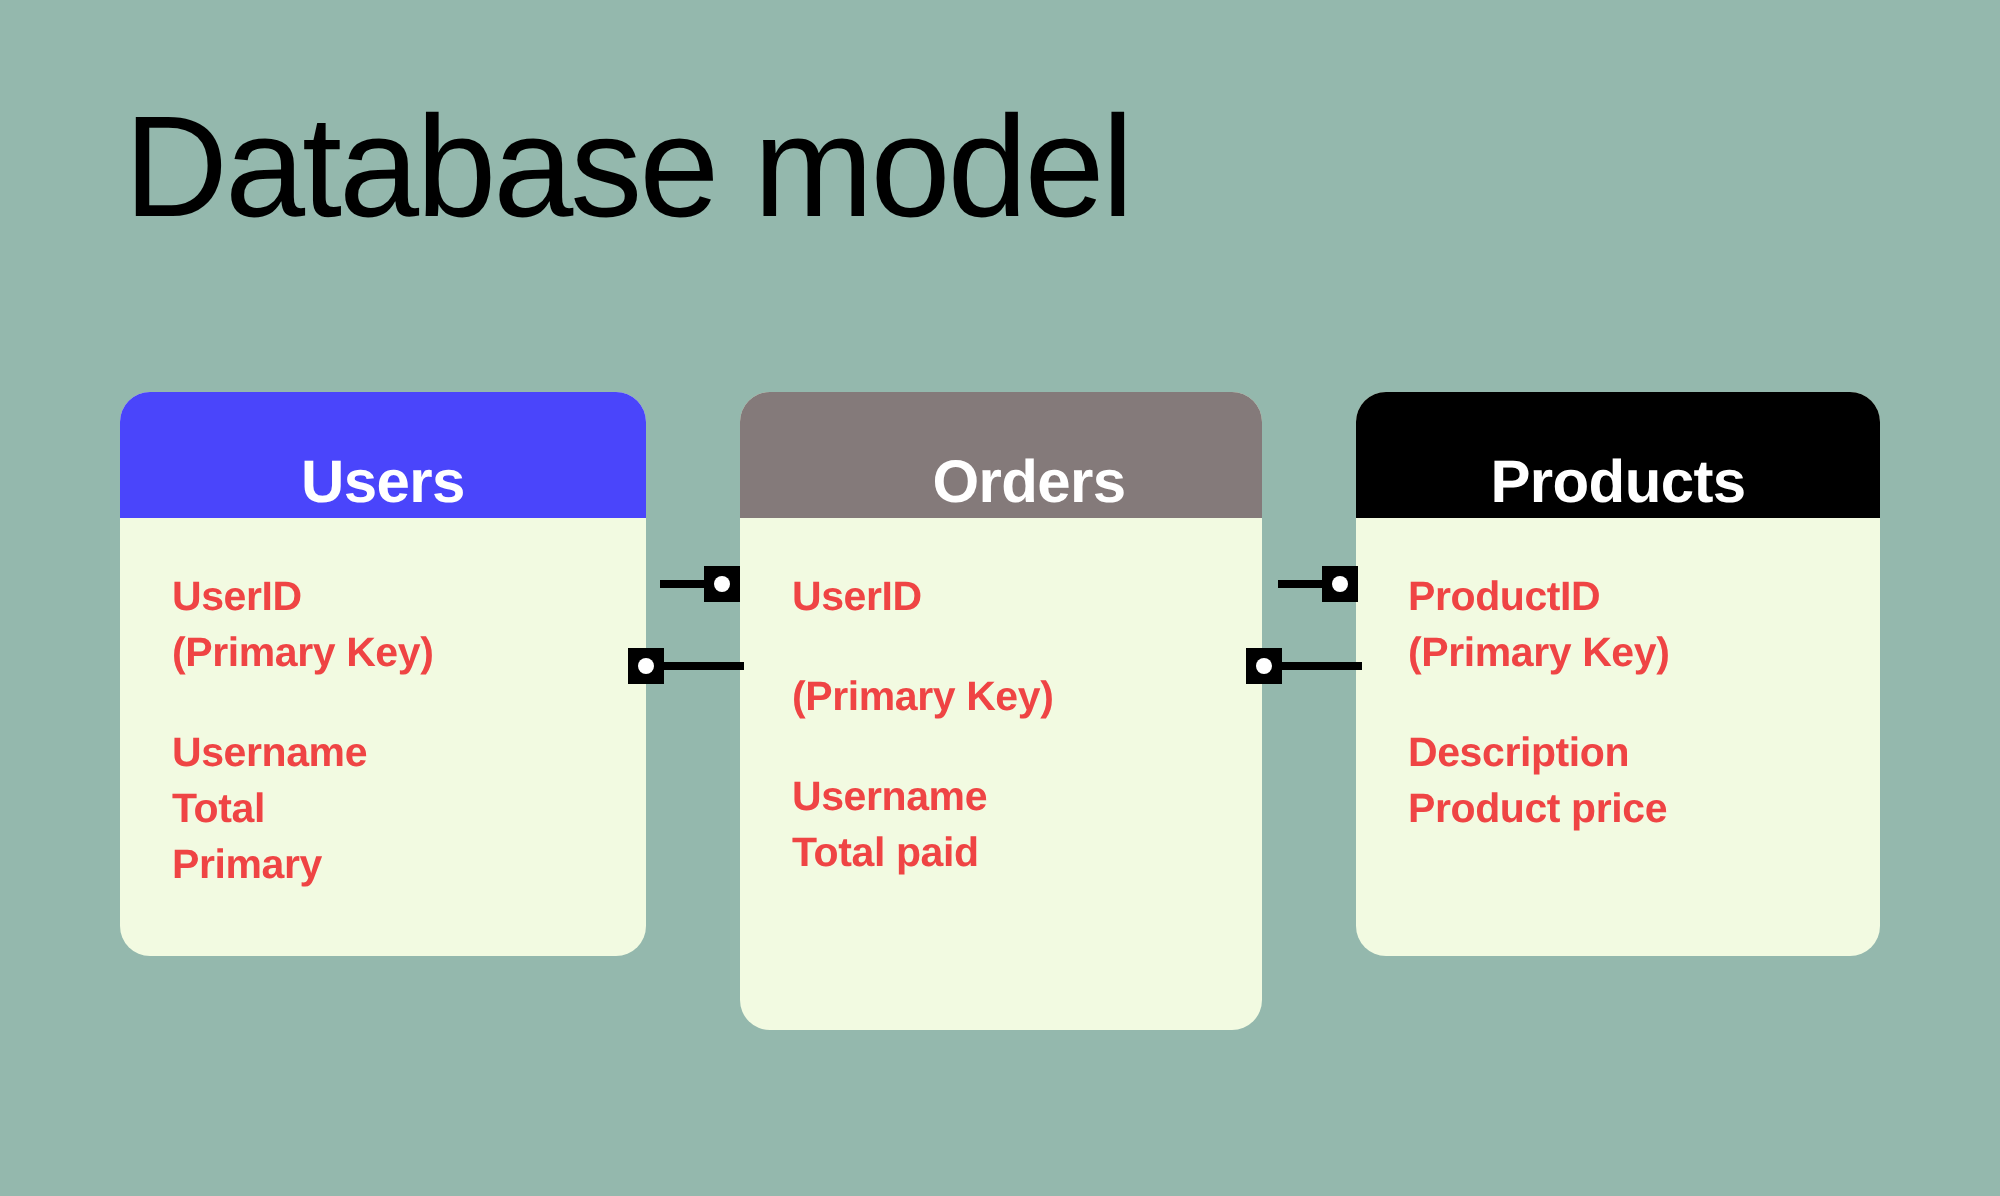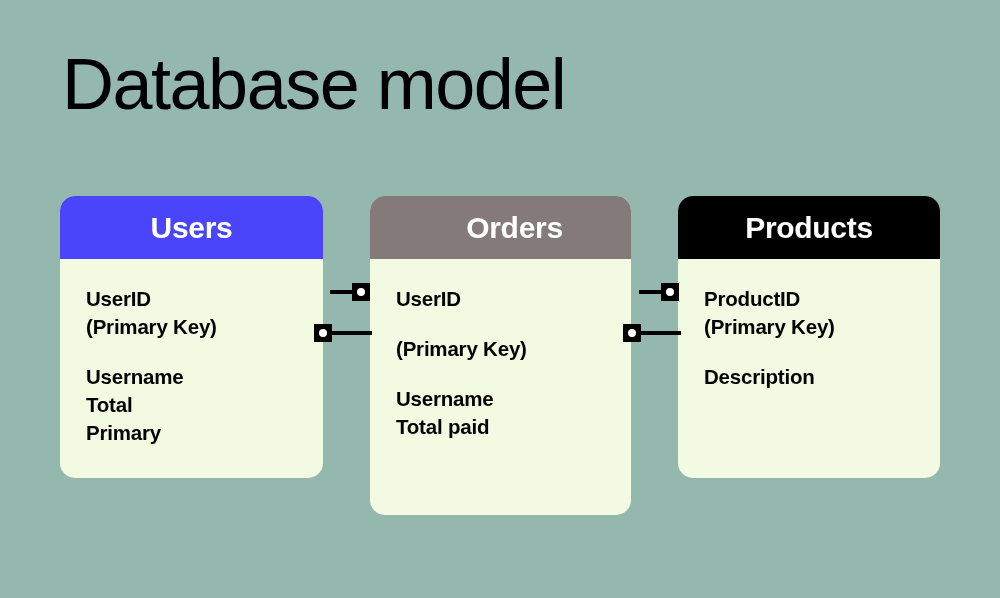--- a/index.html
+++ b/index.html
@@ -36,42 +36,42 @@
   .entity-card {
     position: absolute;
     border-radius: 15px;
     background: #f2fae1;
     overflow: hidden;
     box-sizing: border-box;
   }
   .entity-header {
     height: 63px;
     display: flex;
-    align-items: center;
+    align-items: flex-end;
     justify-content: center;
     color: #ffffff;
     font-size: 30px;
     font-weight: 700;
     letter-spacing: -0.3px;
   }
   .entity-body {
     padding: 26px 0 0 26px;
     box-sizing: border-box;
   }
   .field-group {
     margin-bottom: 22px;
   }
   .field-group:last-child {
     margin-bottom: 0;
   }
   .field-line {
     font-size: 20.5px;
     line-height: 28px;
     font-weight: 700;
-    color: #000000;
+    color: #ef4444;
     letter-spacing: -0.2px;
     white-space: nowrap;
   }
 
   
   #card-users    { left: 60px;  top: 196px; width: 263px; height: 282px; }
   #card-orders   { left: 370px; top: 196px; width: 261px; height: 319px; }
   #card-products { left: 678px; top: 196px; width: 262px; height: 282px; }
 
   
@@ -143,20 +143,21 @@
     <div class="entity-header" style="background:#000000;">
       <span>Products</span>
     </div>
     <div class="entity-body">
       <div class="field-group">
         <div class="field-line">ProductID</div>
         <div class="field-line">(Primary Key)</div>
       </div>
       <div class="field-group">
         <div class="field-line">Description</div>
+        <div class="field-line">Product price</div>
       </div>
     </div>
   </div>
 
   <div class="connector-line" style="left:330px; top:290px; width:32px;"></div>
   <div class="connector-node" style="left:352px; top:283px;"></div>
 
   <div class="connector-node" style="left:314px; top:324px;"></div>
   <div class="connector-line" style="left:330px; top:331px; width:42px;"></div>
 

